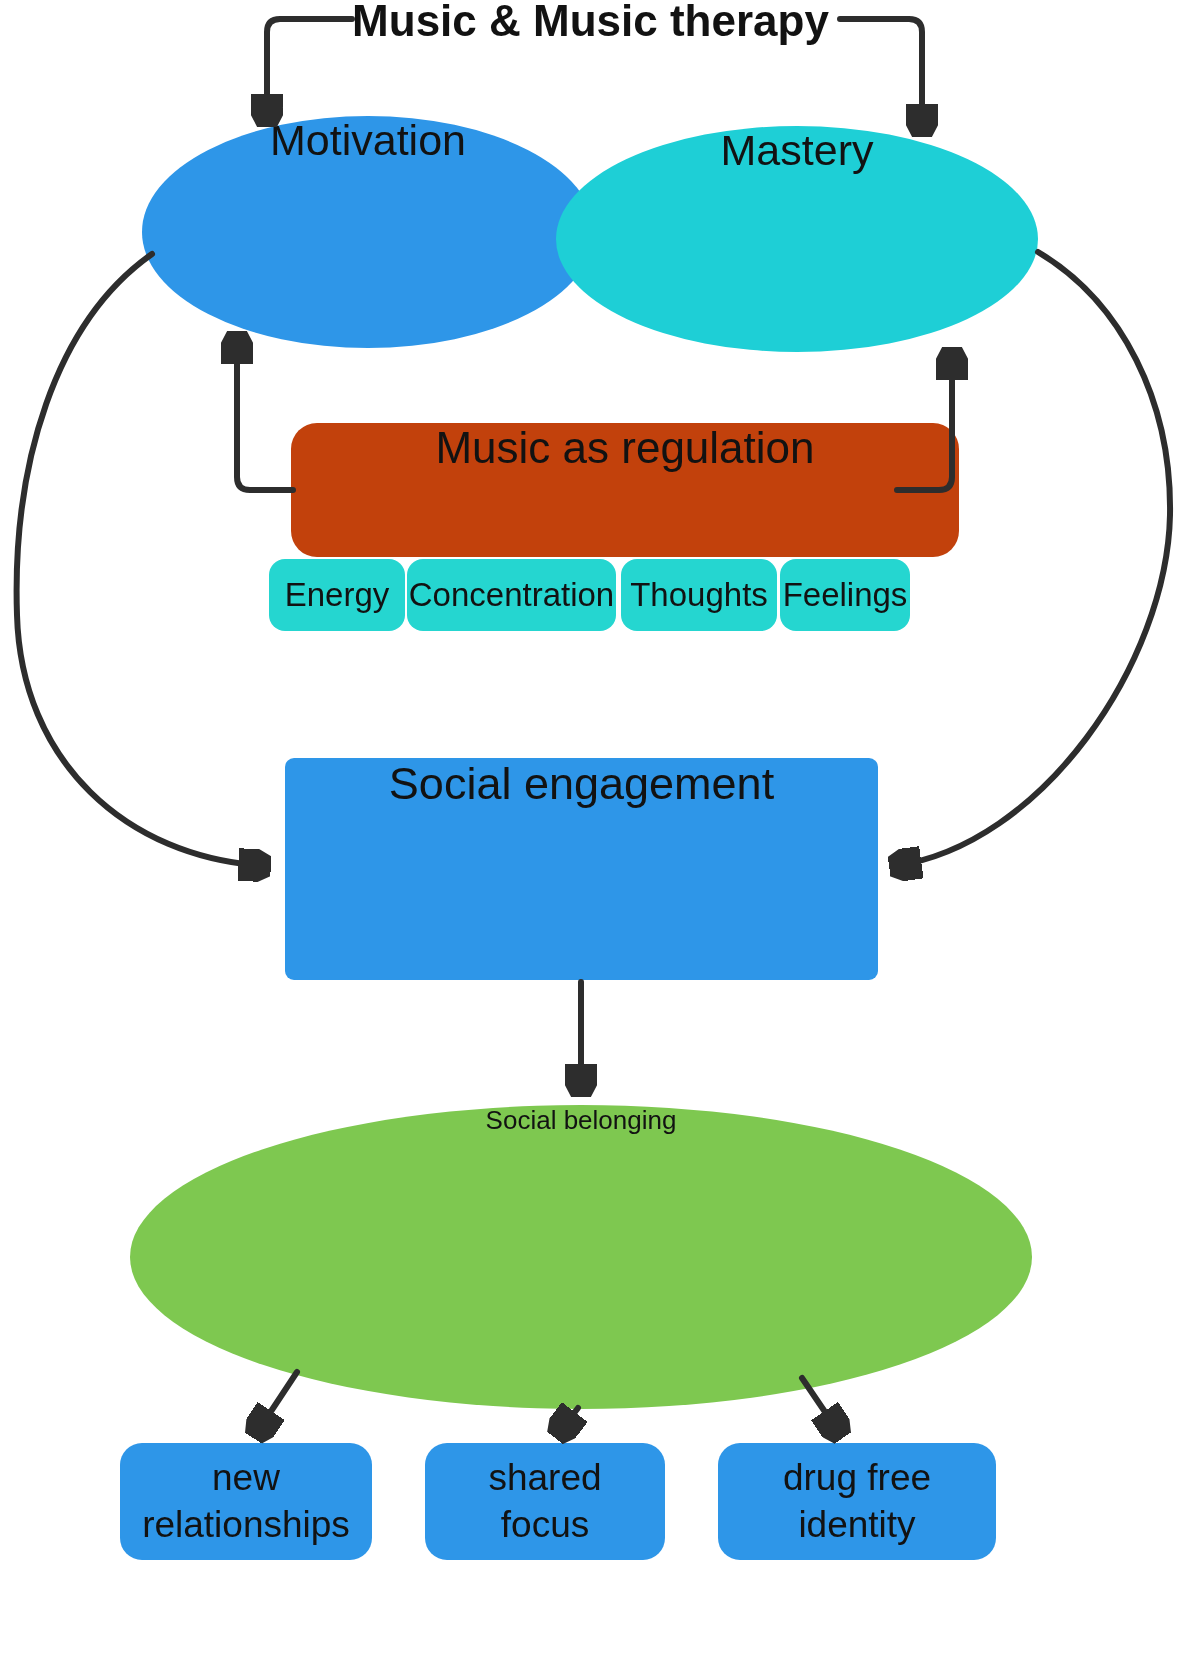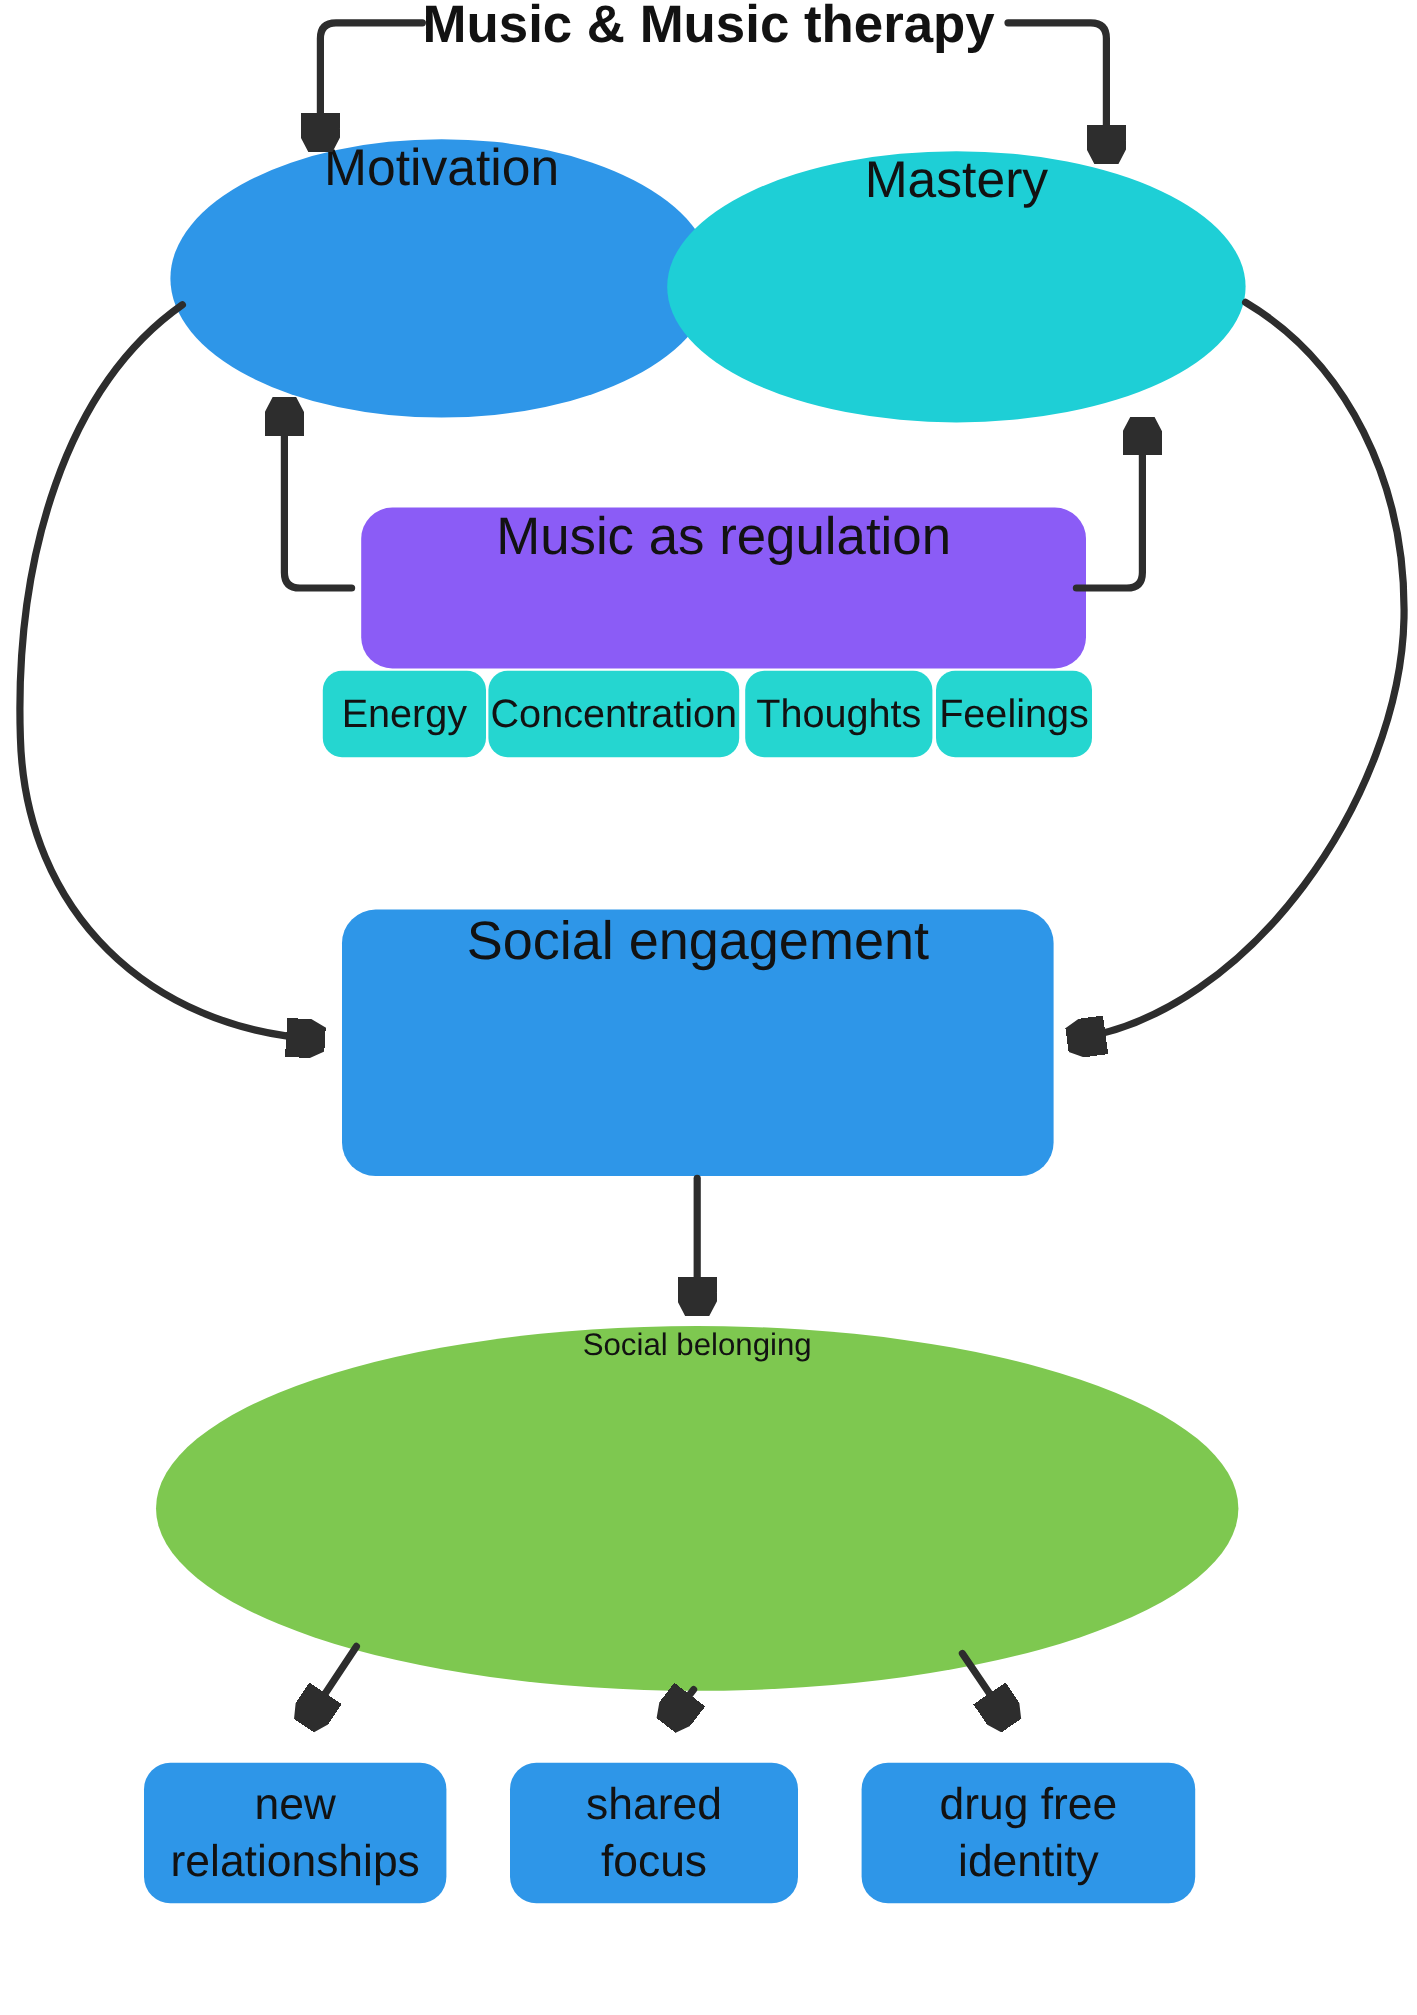--- a/index.html
+++ b/index.html
@@ -10,40 +10,40 @@
   .node{position:absolute;display:flex;align-items:flex-start;justify-content:center;text-align:center;}
   .title{
     position:absolute;left:0;top:-4px;width:1181px;text-align:center;
     font-size:44px;font-weight:bold;letter-spacing:0px;color:#121212;
   }
   .ellipse{border-radius:50%;}
   .motivation{left:142px;top:116px;width:452px;height:232px;background:#2e96e8;z-index:1;}
   .mastery{left:556px;top:126px;width:482px;height:226px;background:#1ecfd6;z-index:2;}
   .ellipse-label{font-size:43px;color:#121212;}
   .regulation{
-    left:301px;top:423px;width:604px;height:134px;background:#8b5cf6;
+    left:291px;top:423px;width:668px;height:134px;background:#c2410c;
     border-radius:26px;font-size:44px;z-index:1;
   }
   .chip{
     position:absolute;top:559px;height:72px;background:#25d6d0;border-radius:16px;
     display:flex;align-items:center;justify-content:center;font-size:33px;z-index:1;
   }
   .chip-energy{left:269px;width:136px;}
   .chip-concentration{left:407px;width:209px;}
   .chip-thoughts{left:621px;width:156px;}
   .chip-feelings{left:780px;width:130px;}
   .engagement{
     left:285px;top:758px;width:593px;height:222px;background:#2e96e8;
-    border-radius:28px;font-size:45px;z-index:1;
+    border-radius:9px;font-size:45px;z-index:1;
   }
   .belonging{left:130px;top:1105px;width:902px;height:304px;background:#7ec850;z-index:1;font-size:26px;}
   .outcome{
     position:absolute;top:1443px;height:117px;background:#2e96e8;border-radius:22px;
     display:flex;flex-direction:column;align-items:center;justify-content:center;
-    font-size:37px;line-height:1.26;text-align:center;z-index:1;margin-top:26px;
+    font-size:37px;line-height:1.26;text-align:center;z-index:1;
   }
   .outcome-1{left:120px;width:252px;}
   .outcome-2{left:425px;width:240px;}
   .outcome-3{left:718px;width:278px;}
   .arrows{position:absolute;left:0;top:0;width:1181px;height:1679px;z-index:5;pointer-events:none;}
   .arrows path{fill:none;stroke:#2d2d2d;stroke-width:6;stroke-linecap:round;stroke-linejoin:round;}
 </style>
 </head>
 <body>
 

